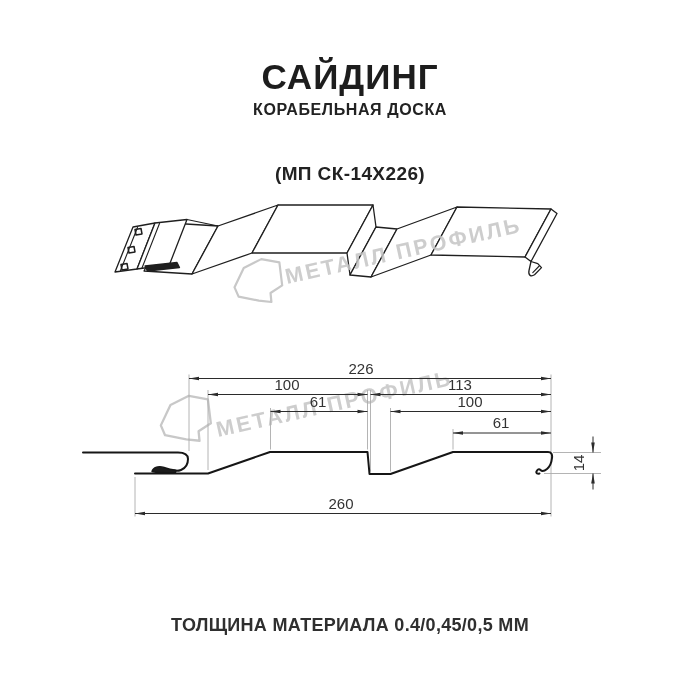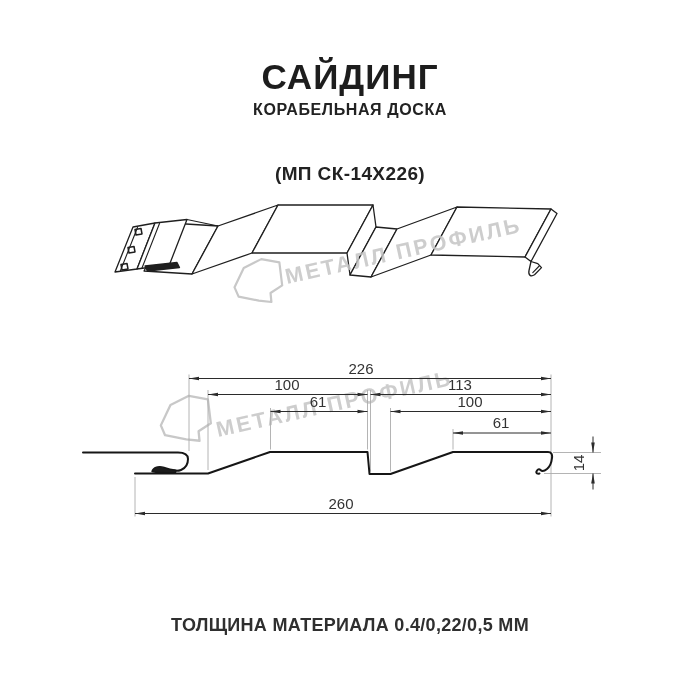--- a/index.html
+++ b/index.html
@@ -127,14 +127,14 @@
 
     <g id="g-profile" fill="none" stroke="#161616" stroke-width="2" stroke-linejoin="round" stroke-linecap="round">
       <path d="M83,452.5 L178,452.5 C185,452.5 188,455 188,459 C188,464 186,468 181,470 C179,470.8 176,471 174,470.5"></path>
       <path fill="#1c1c1c" stroke-width="1.4" d="M152,471.5 C153,467 159,465.5 164,467.5 C168,469 173,470 176,470.3 L175.5,472.5 C168,472.8 158,473.2 152,471.5 Z"></path>
       <path d="M135,473.5 L208,473.5 L270,452 L367.5,452 L369.5,474 L390.5,474 L453,452 L548,452
                C551.5,452 552.5,454.5 552,458 C551.5,463 550,466.5 547,469 C544.5,471 542,471.5 540.5,470
                C539,468.5 537.5,469.5 536.5,471.5 C535.8,473.2 537.5,474 539.5,473.5"></path>
     </g>
   </svg>
 
-  <div class="abs" id="footer-text">ТОЛЩИНА МАТЕРИАЛА 0.4/0,22/0,5 ММ</div>
+  <div class="abs" id="footer-text">ТОЛЩИНА МАТЕРИАЛА 0.4/0,45/0,5 ММ</div>
 </div>
 
 </body></html>

